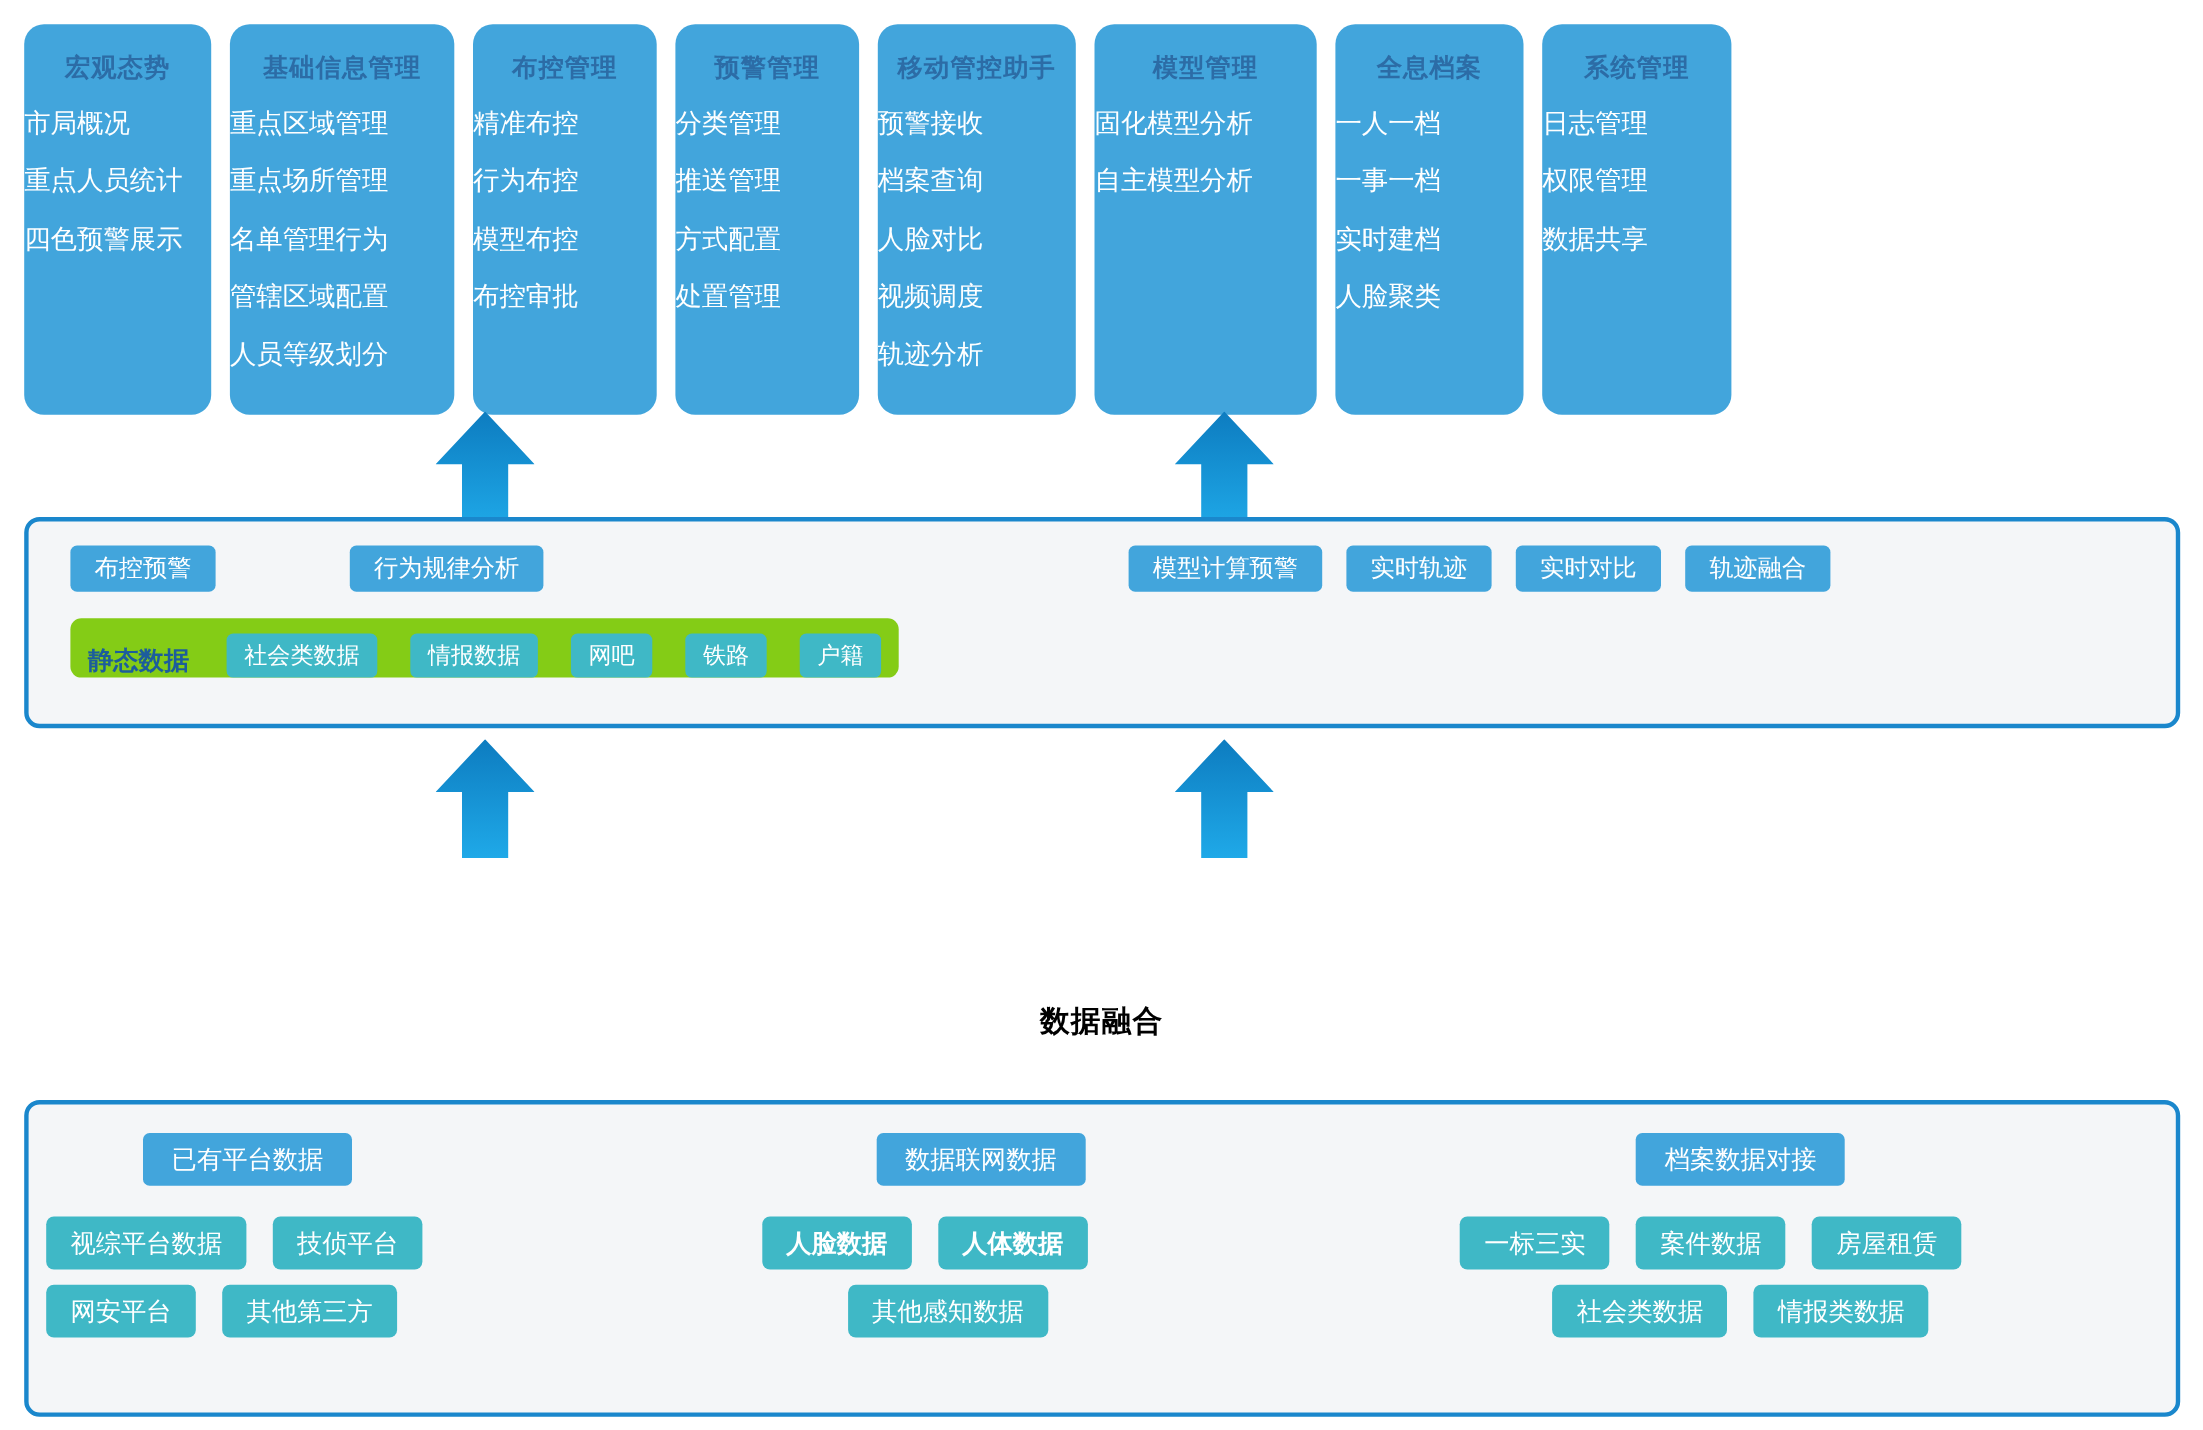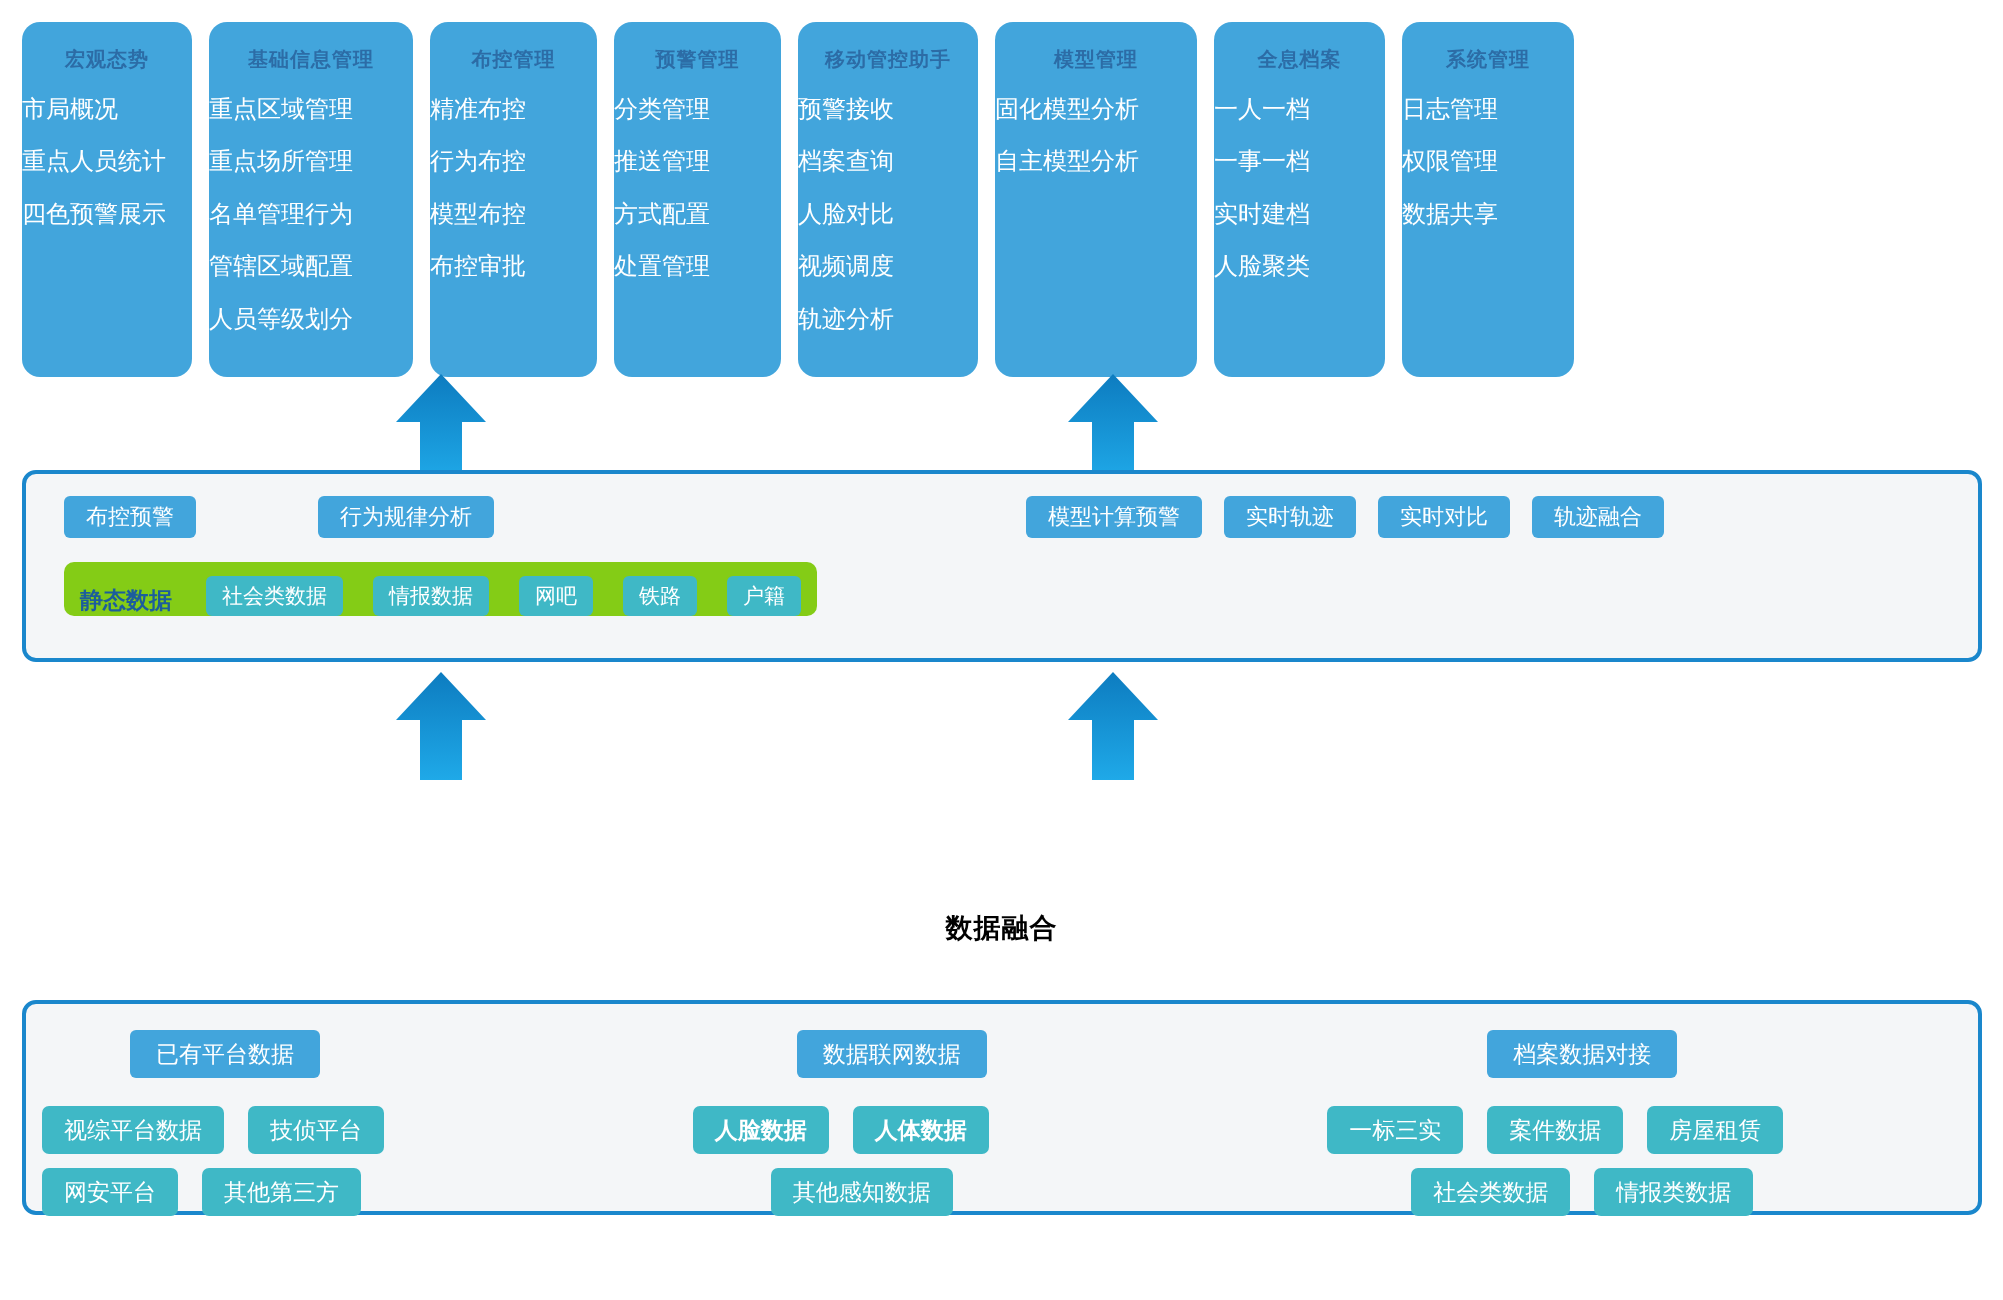--- a/index.html
+++ b/index.html
@@ -23,21 +23,21 @@
     background: #42a5dc;
     border-radius: 18px;
     display: flex;
     flex-direction: column;
     align-items: center;
     padding-top: 24px;
     overflow: hidden;
   }
   .module-title {
     color: #2c6ca6;
-    font-size: 20px;
+    font-size: 23px;
     font-weight: bold;
     letter-spacing: 1px;
     white-space: nowrap;
     margin-bottom: 10px;
   }
   .module-items {
     display: flex;
     flex-direction: column;
     align-items: flex-start;
     gap: 0px;
@@ -152,21 +152,21 @@
     text-align: center;
     color: #000000;
     font-size: 27px;
     font-weight: bold;
     letter-spacing: 1px;
   }
 
   
   .band-bottom {
     left: 22px; top: 1000px;
-    width: 1960px; height: 215px;
+    width: 1960px; height: 288px;
   }
   .bottom-groups {
     display: flex;
     width: 100%; height: 100%;
     position: relative;
   }
   .bgroup {
     position: relative;
     flex: 1 1 0;
     padding-top: 26px;

